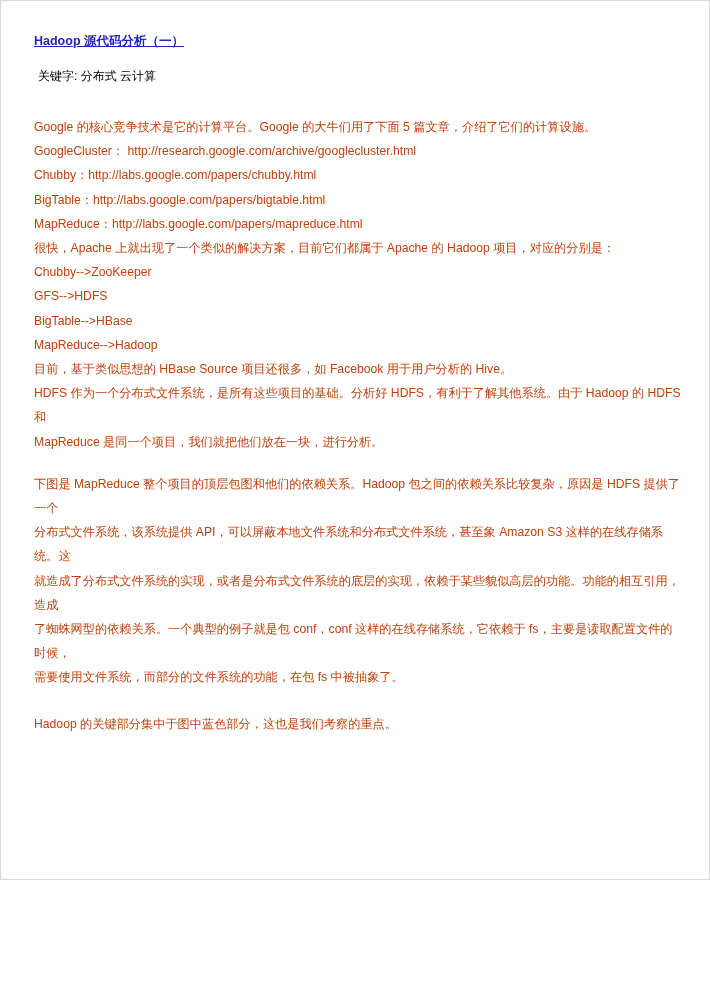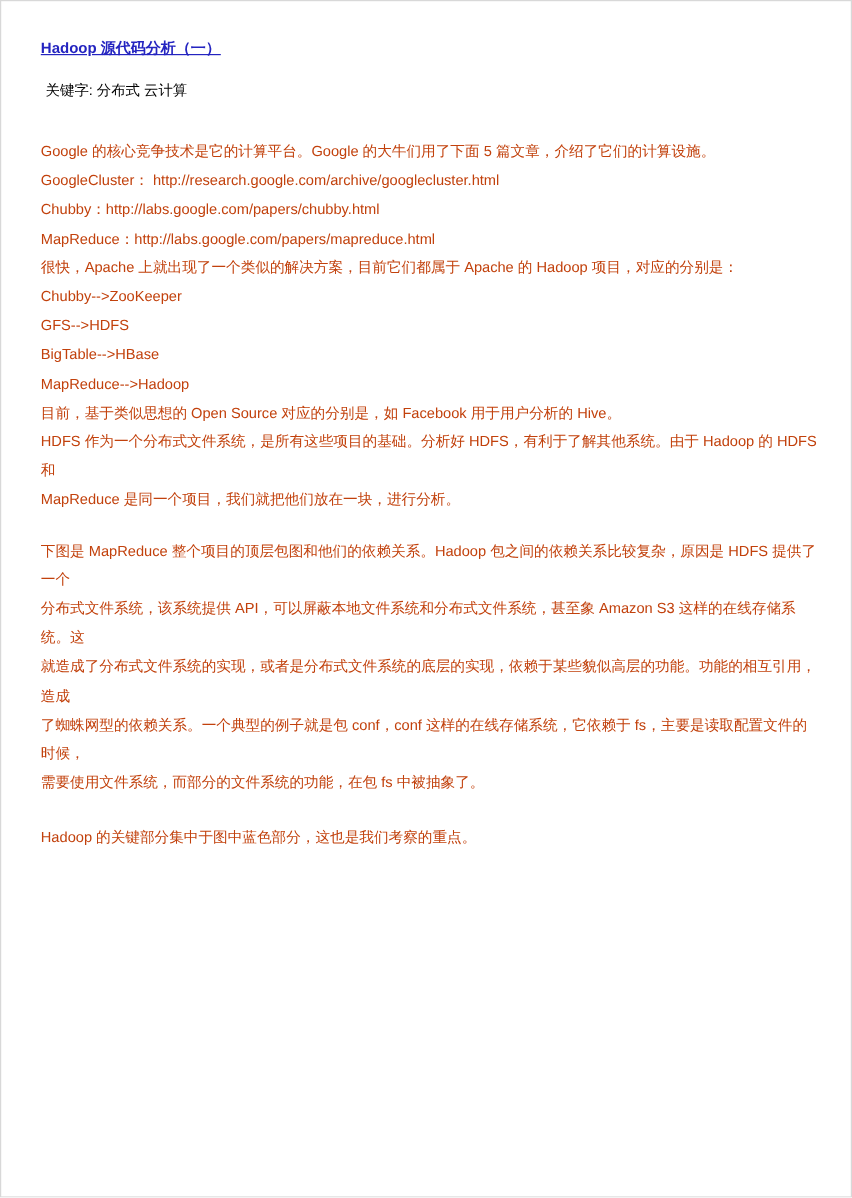--- a/index.html
+++ b/index.html
@@ -11,21 +11,21 @@
     height: 998px;
     background: #ffffff;
     font-family: "Liberation Sans", sans-serif;
     color: #000000;
     position: relative;
     overflow: hidden;
   }
   .page {
     position: relative;
     width: 710px;
-    height: 998px;
+    height: 880px;
     box-sizing: border-box;
     border: 1px solid #d8d8d8;
     background: #ffffff;
   }
   .content {
     position: absolute;
     left: 33px;
     top: 30px;
     width: 648px;
   }
@@ -72,30 +72,31 @@
     <div>
       <span class="doc-title">Hadoop 源代码分析（一）</span>
     </div>
 
     <div class="keywords">关键字: 分布式 云计算</div>
 
     <div class="line">Google 的核心竞争技术是它的计算平台。Google 的大牛们用了下面 5 篇文章，介绍了它们的计算设施。</div>
 
     <div class="line">GoogleCluster： http://research.google.com/archive/googlecluster.html</div>
     <div class="line">Chubby：http://labs.google.com/papers/chubby.html</div>
+    <div class="line">BigTable：http://labs.google.com/papers/bigtable.html</div>
     <div class="line">MapReduce：http://labs.google.com/papers/mapreduce.html</div>
 
     <div class="line">很快，Apache 上就出现了一个类似的解决方案，目前它们都属于 Apache 的 Hadoop 项目，对应的分别是：</div>
 
     <div class="line">Chubby--&gt;ZooKeeper</div>
     <div class="line">GFS--&gt;HDFS</div>
     <div class="line">BigTable--&gt;HBase</div>
     <div class="line">MapReduce--&gt;Hadoop</div>
 
-    <div class="line">目前，基于类似思想的 Open Source 对应的分别是，如 Facebook 用于用户分析的 Hive。</div>
+    <div class="line">目前，基于类似思想的 HBase Source 项目还很多，如 Facebook 用于用户分析的 Hive。</div>
 
     <div class="line">HDFS 作为一个分布式文件系统，是所有这些项目的基础。分析好 HDFS，有利于了解其他系统。由于 Hadoop 的 HDFS 和</div>
     <div class="line">MapReduce 是同一个项目，我们就把他们放在一块，进行分析。</div>
 
     <div class="block-gap"></div>
 
     <div class="line">下图是 MapReduce 整个项目的顶层包图和他们的依赖关系。Hadoop 包之间的依赖关系比较复杂，原因是 HDFS 提供了一个</div>
     <div class="line">分布式文件系统，该系统提供 API，可以屏蔽本地文件系统和分布式文件系统，甚至象 Amazon S3 这样的在线存储系统。这</div>
     <div class="line">就造成了分布式文件系统的实现，或者是分布式文件系统的底层的实现，依赖于某些貌似高层的功能。功能的相互引用，造成</div>
     <div class="line">了蜘蛛网型的依赖关系。一个典型的例子就是包 conf，conf 这样的在线存储系统，它依赖于 fs，主要是读取配置文件的时候，</div>

